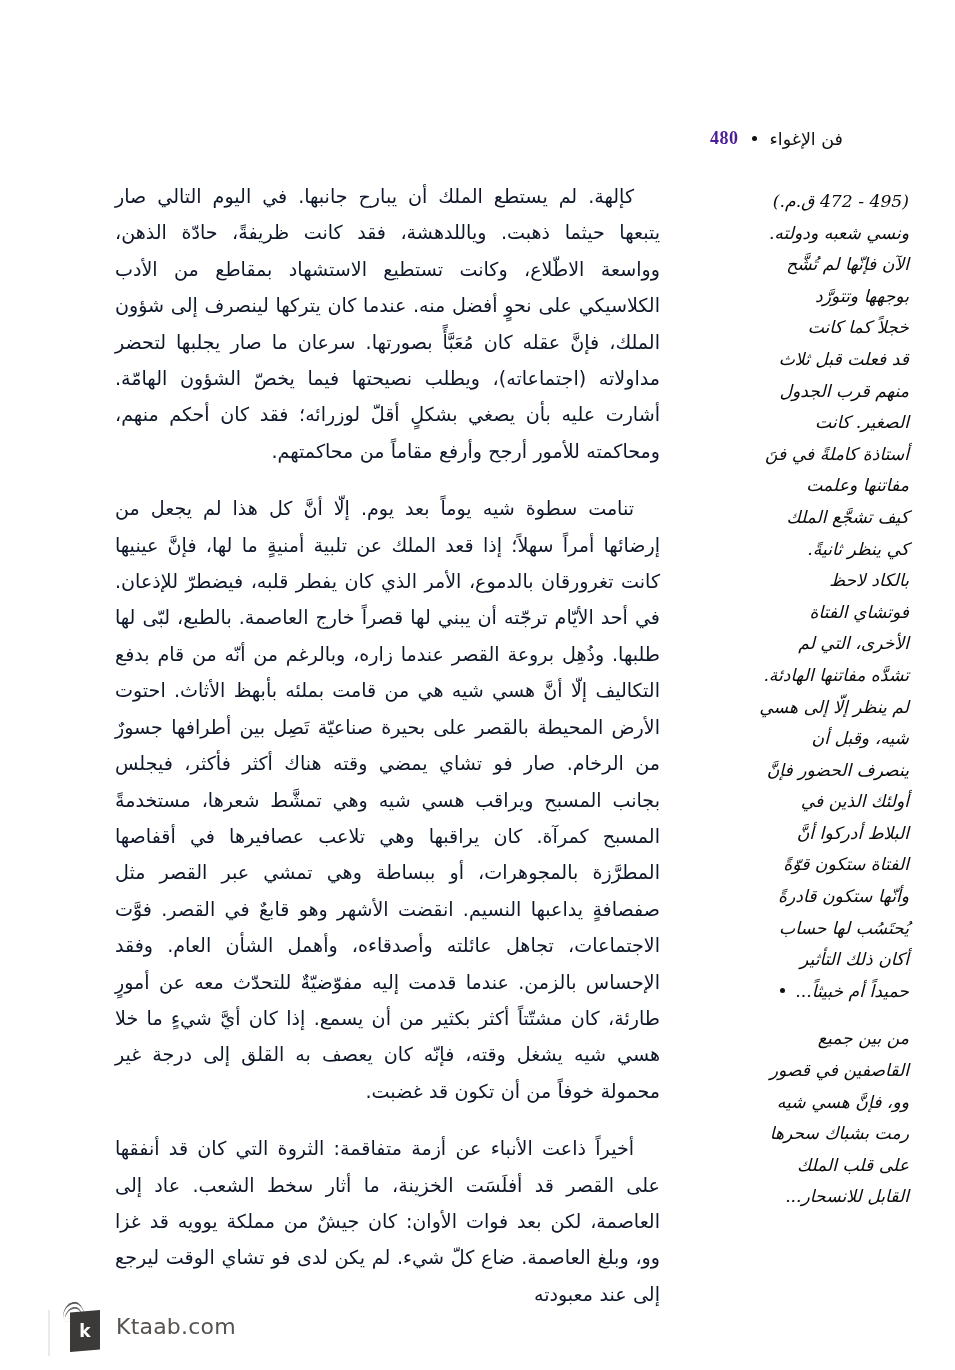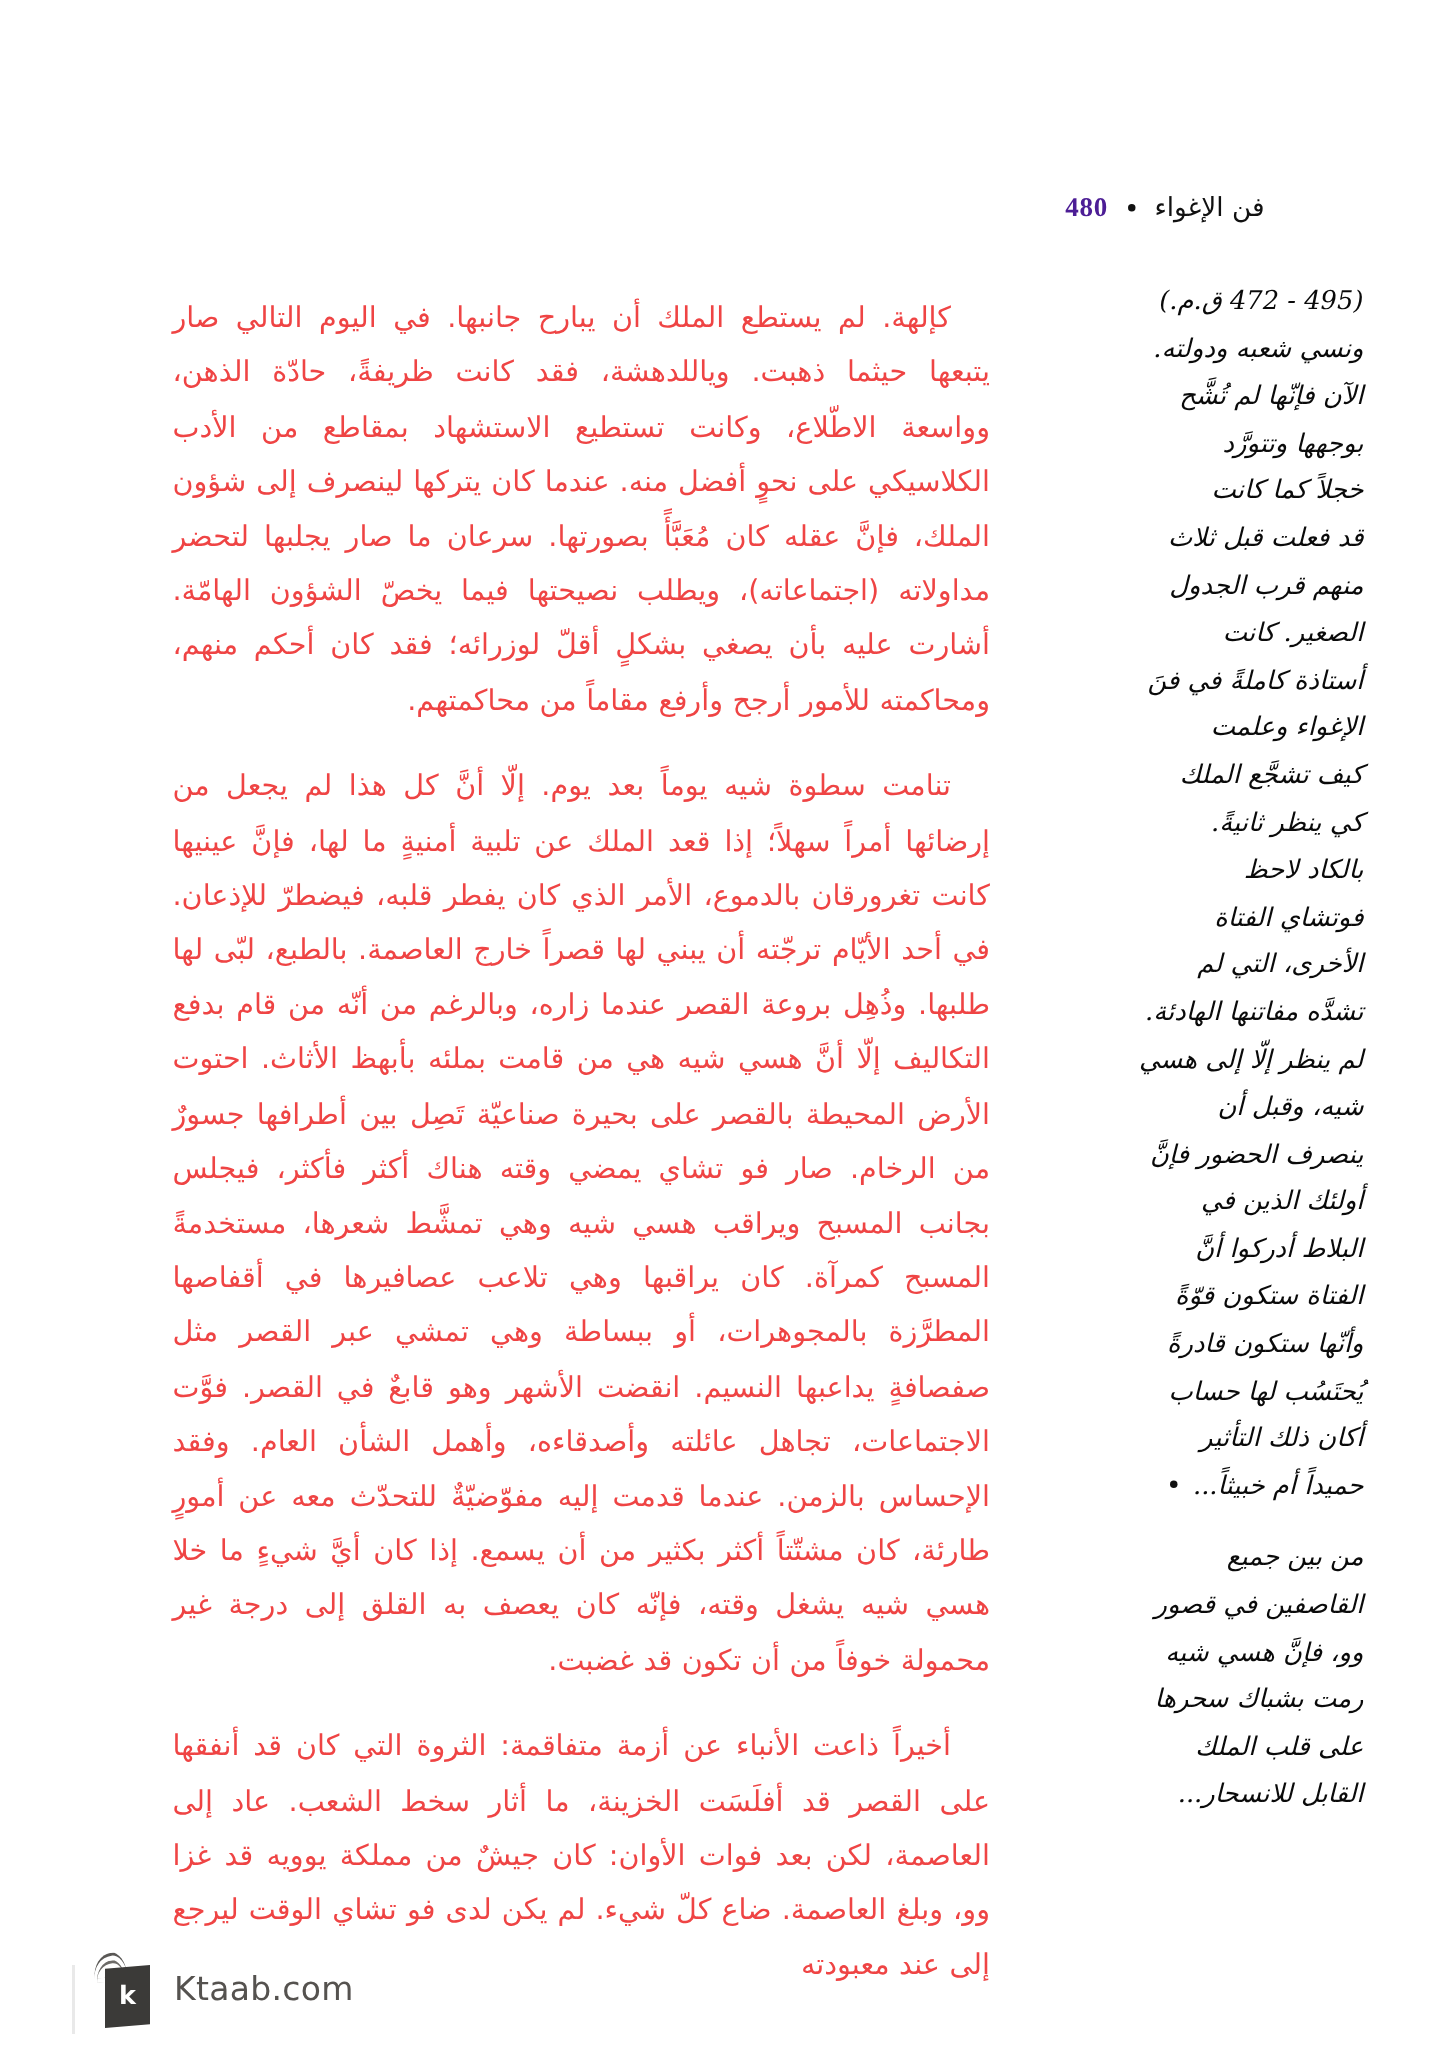--- a/index.html
+++ b/index.html
@@ -60,22 +60,22 @@
     right: 295px;
     width: 545px;
     direction: rtl;
     text-align: justify;
     text-align-last: right;
   }
   .para {
     font-family: "DejaVu Sans", "Liberation Sans", sans-serif;
     font-size: 19.1px;
     line-height: 36.4px;
-    color: #ef4444;
-    margin: 16px 0 21px 0;
+    color: #0f172a;
+    margin: 1px 0 21px 0;
     text-indent: 26px;
     word-spacing: 0.3px;
     text-align: justify;
     text-align-last: right;
   }
   .para.last { margin-bottom: 0; }
 
   
   .side-col {
     position: absolute;
@@ -208,21 +208,21 @@
   <div class="side-col">
     <div class="side-line date">(495 - 472 ق.م.)</div>
     <div class="side-line">ونسي شعبه ودولته.</div>
     <div class="side-line">الآن فإنّها لم تُشَّح</div>
     <div class="side-line">بوجهها وتتورَّد</div>
     <div class="side-line">خجلاً كما كانت</div>
     <div class="side-line">قد فعلت قبل ثلاث</div>
     <div class="side-line">منهم قرب الجدول</div>
     <div class="side-line">الصغير. كانت</div>
     <div class="side-line">أستاذة كاملةً في فنَ</div>
-    <div class="side-line">الإغواء وعلمت</div>
+    <div class="side-line">مفاتنها وعلمت</div>
     <div class="side-line">كيف تشجَّع الملك</div>
     <div class="side-line">كي ينظر ثانيةً.</div>
     <div class="side-line">بالكاد لاحظ</div>
     <div class="side-line">فوتشاي الفتاة</div>
     <div class="side-line">الأخرى، التي لم</div>
     <div class="side-line">تشدَّه مفاتنها الهادئة.</div>
     <div class="side-line">لم ينظر إلّا إلى هسي</div>
     <div class="side-line">شيه، وقبل أن</div>
     <div class="side-line">ينصرف الحضور فإنَّ</div>
     <div class="side-line">أولئك الذين في</div>

